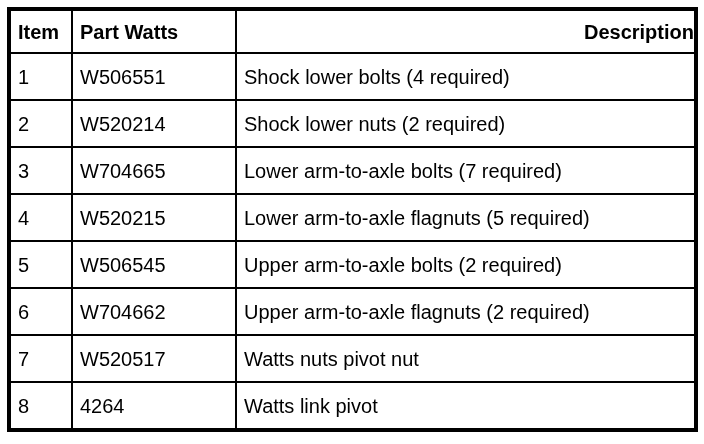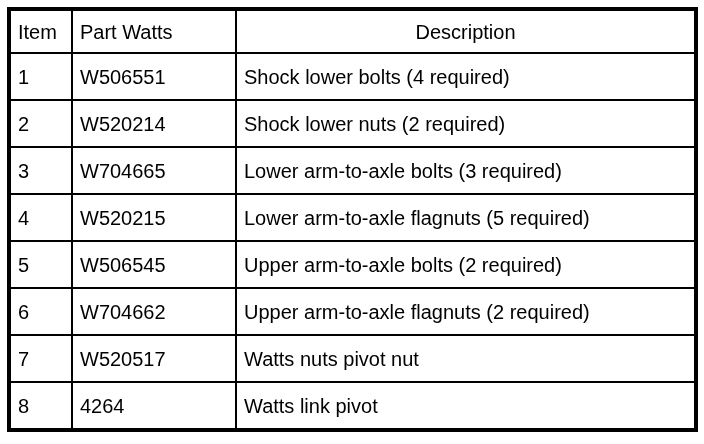--- a/index.html
+++ b/index.html
@@ -33,26 +33,26 @@
     color: #000000;
     font-size: 20px;
     line-height: 1;
     padding: 0 0 0 7px;
     white-space: nowrap;
     overflow: hidden;
     vertical-align: middle;
     background: #ffffff;
   }
   table.parts-table th {
-    font-weight: normal;
+    font-weight: bold;
     height: 41px;
     text-align: left;
   }
   table.parts-table th.desc-header {
-    text-align: center;
+    text-align: right;
     padding-left: 0;
   }
   table.parts-table td {
     font-weight: normal;
     height: 45px;
     text-align: left;
   }
   col.col-item { width: 63px; }
   col.col-part { width: 164px; }
   col.col-desc { width: 460px; }
@@ -81,21 +81,21 @@
         <td>Shock lower bolts (4 required)</td>
       </tr>
       <tr>
         <td>2</td>
         <td>W520214</td>
         <td>Shock lower nuts (2 required)</td>
       </tr>
       <tr>
         <td>3</td>
         <td>W704665</td>
-        <td>Lower arm-to-axle bolts (3 required)</td>
+        <td>Lower arm-to-axle bolts (7 required)</td>
       </tr>
       <tr>
         <td>4</td>
         <td>W520215</td>
         <td>Lower arm-to-axle flagnuts (5 required)</td>
       </tr>
       <tr>
         <td>5</td>
         <td>W506545</td>
         <td>Upper arm-to-axle bolts (2 required)</td>

